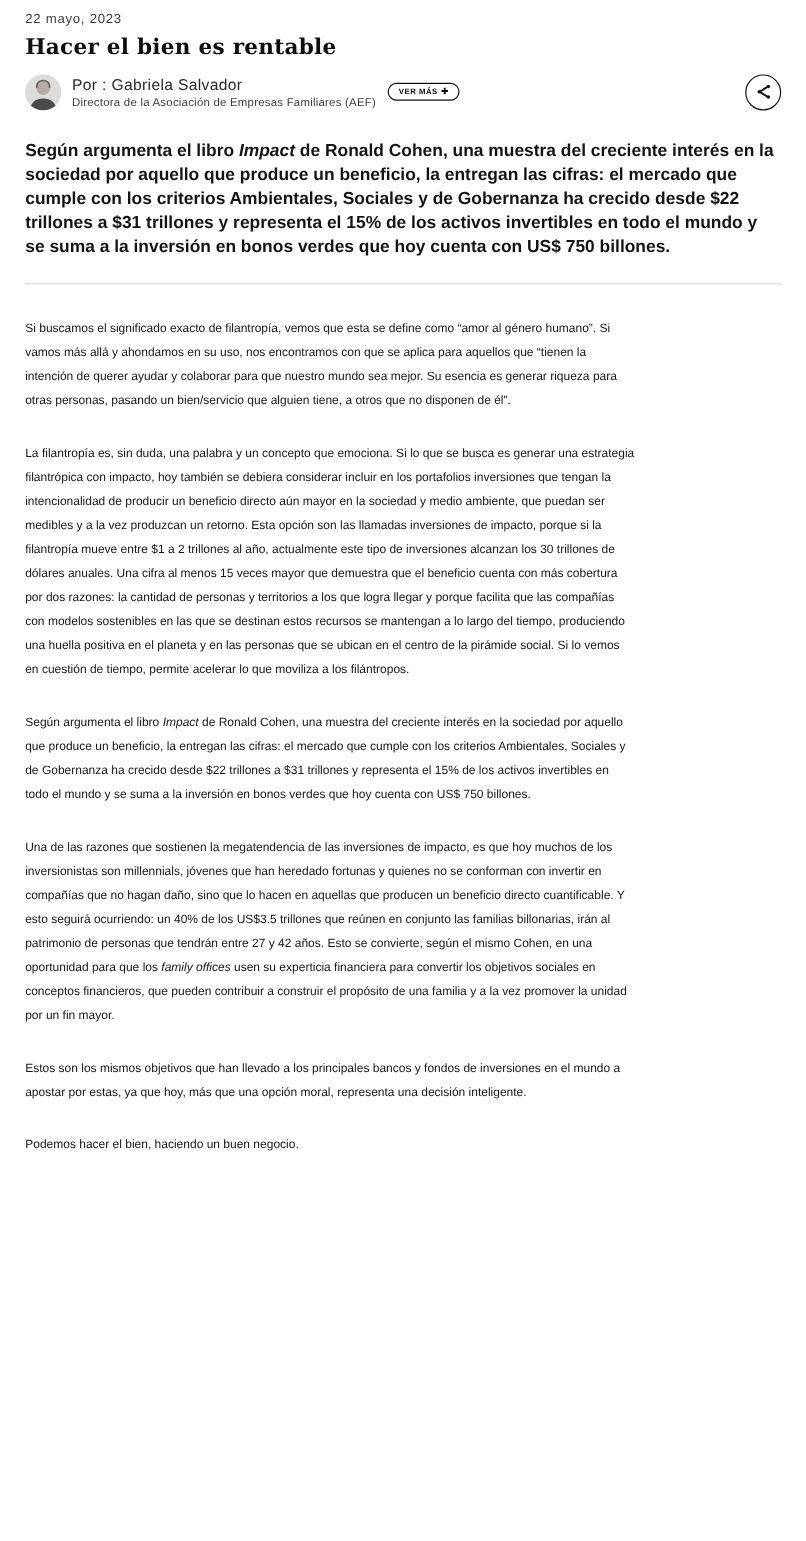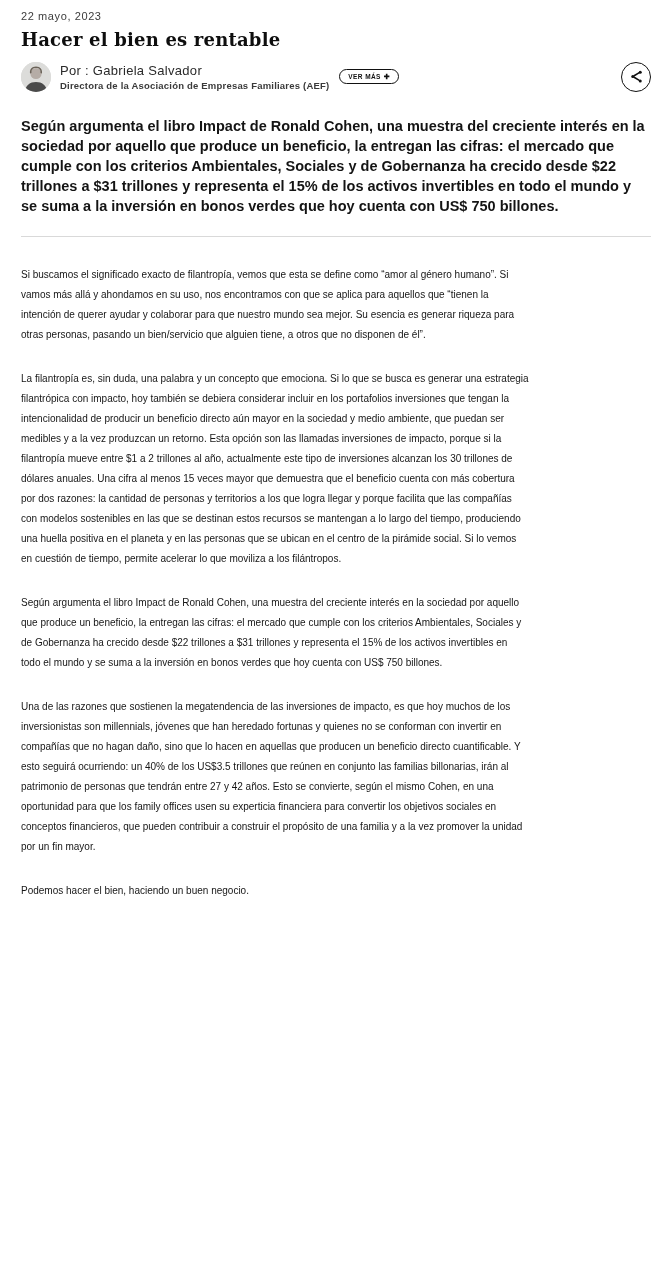--- a/index.html
+++ b/index.html
@@ -39,21 +39,21 @@
   .avatar {
     width: 30px; height: 30px;
     border-radius: 50%;
     overflow: hidden;
     flex: 0 0 30px;
     background: #dcdcda;
   }
   .avatar svg { display: block; }
   .author-meta { margin-left: 9px; }
   .author-name { font-size: 13px; color: #2a2a2a; letter-spacing: 0.3px; }
-  .author-role { font-size: 9.5px; color: #3a3a3a; letter-spacing: 0.2px; margin-top: 2px; font-weight: bold; }
+  .author-role { font-size: 9.5px; color: #3a3a3a; letter-spacing: 0.2px; margin-top: 2px; }
   .ver-mas {
     margin-left: 10px;
     display: inline-flex;
     align-items: center;
     gap: 3px;
     background: #ffffff;
     border: 1px solid #111111;
     border-radius: 10px;
     padding: 3px 8px;
     font-family: "Liberation Sans", sans-serif;
@@ -90,21 +90,21 @@
     height: 0;
   }
   .body-col { max-width: 508px; }
   .body-col .para {
     margin: 24px 0;
     font-size: 10px;
     line-height: 20px;
     color: #161616;
   }
   .body-col .para:first-child { margin-top: 28px; }
-  .it { }
+  .it { font-style: italic; }
 </style>
 </head>
 <body>
 
 <div class="container">
 
   <div class="date">22 mayo, 2023</div>
 
   <h1 class="title">Hacer el bien es rentable</h1>
 
@@ -140,16 +140,17 @@
 
   <p class="intro"><span>Según argumenta el libro </span><span class="it">Impact</span><span> de Ronald Cohen, una muestra del creciente interés en la sociedad por aquello que produce un beneficio, la entregan las cifras: el mercado que cumple con los criterios Ambientales, Sociales y de Gobernanza ha crecido desde $22 trillones a $31 trillones y representa el 15% de los activos invertibles en todo el mundo y se suma a la inversión en bonos verdes que hoy cuenta con US$ 750 billones.</span></p>
 
   <hr class="divider">
 
   <div class="body-col">
       <p class="para"><span>Si buscamos el significado exacto de filantropía, vemos que esta se define como “amor al género humano”. Si vamos más allá y ahondamos en su uso, nos encontramos con que se aplica para aquellos que “tienen la intención de querer ayudar y colaborar para que nuestro mundo sea mejor. Su esencia es generar riqueza para otras personas, pasando un bien/servicio que alguien tiene, a otros que no disponen de él”.</span></p>
       <p class="para"><span>La filantropía es, sin duda, una palabra y un concepto que emociona. Si lo que se busca es generar una estrategia filantrópica con impacto, hoy también se debiera considerar incluir en los portafolios inversiones que tengan la intencionalidad de producir un beneficio directo aún mayor en la sociedad y medio ambiente, que puedan ser medibles y a la vez produzcan un retorno. Esta opción son las llamadas inversiones de impacto, porque si la filantropía mueve entre $1 a 2 trillones al año, actualmente este tipo de inversiones alcanzan los 30 trillones de dólares anuales. Una cifra al menos 15 veces mayor que demuestra que el beneficio cuenta con más cobertura por dos razones: la cantidad de personas y territorios a los que logra llegar y porque facilita que las compañías con modelos sostenibles en las que se destinan estos recursos se mantengan a lo largo del tiempo, produciendo una huella positiva en el planeta y en las personas que se ubican en el centro de la pirámide social. Si lo vemos en cuestión de tiempo, permite acelerar lo que moviliza a los filántropos.</span></p>
       <p class="para"><span>Según argumenta el libro </span><span class="it">Impact</span><span> de Ronald Cohen, una muestra del creciente interés en la sociedad por aquello que produce un beneficio, la entregan las cifras: el mercado que cumple con los criterios Ambientales, Sociales y de Gobernanza ha crecido desde $22 trillones a $31 trillones y representa el 15% de los activos invertibles en todo el mundo y se suma a la inversión en bonos verdes que hoy cuenta con US$ 750 billones.</span></p>
       <p class="para"><span>Una de las razones que sostienen la megatendencia de las inversiones de impacto, es que hoy muchos de los inversionistas son millennials, jóvenes que han heredado fortunas y quienes no se conforman con invertir en compañías que no hagan daño, sino que lo hacen en aquellas que producen un beneficio directo cuantificable. Y esto seguirá ocurriendo: un 40% de los US$3.5 trillones que reúnen en conjunto las familias billonarias, irán al patrimonio de personas que tendrán entre 27 y 42 años. Esto se convierte, según el mismo Cohen, en una oportunidad para que los </span><span class="it">family offices</span><span> usen su experticia financiera para convertir los objetivos sociales en conceptos financieros, que pueden contribuir a construir el propósito de una familia y a la vez promover la unidad por un fin mayor.</span></p>
+      <p class="para"><span>Estos son los mismos objetivos que han llevado a los principales bancos y fondos de inversiones en el mundo a apostar por estas, ya que hoy, más que una opción moral, representa una decisión inteligente.</span></p>
       <p class="para"><span>Podemos hacer el bien, haciendo un buen negocio.</span></p>
     </div>
 
 </div>
 
 </body></html>

